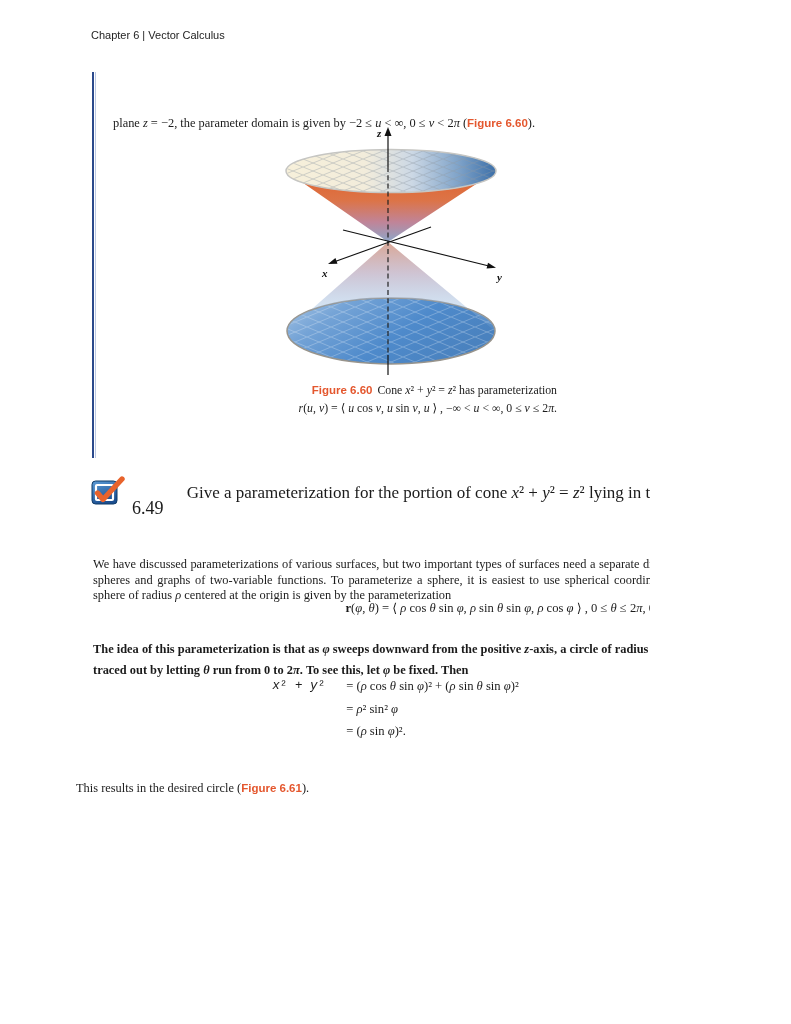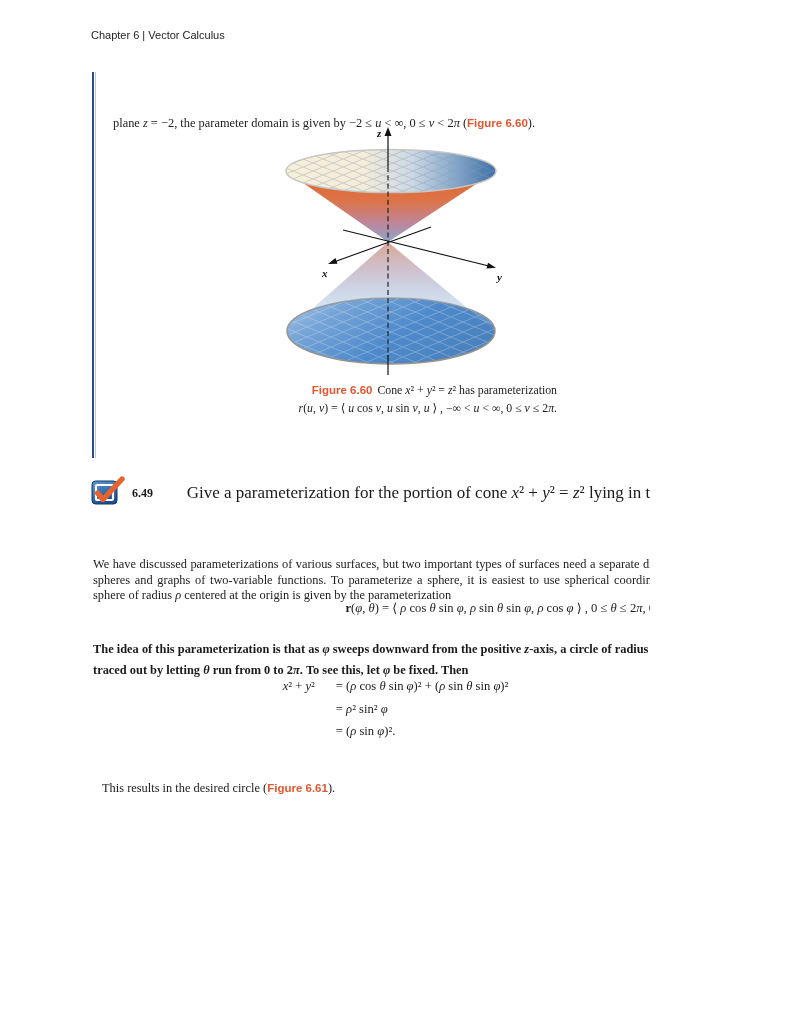--- a/index.html
+++ b/index.html
@@ -24,36 +24,36 @@
 
   .figure { position:absolute; left:283px; top:127px; }
 
   .caption { position:absolute; left:233px; top:381px; width:324px; text-align:right;
              font-size:11.8px; line-height:18px; }
   .cap-label { color:#e4572e; font-weight:bold; font-family:"Liberation Sans",sans-serif;
                font-size:11.5px; margin-right:5px; }
 
   .checkpoint { position:absolute; left:91px; top:476px; width:607px; display:flex; }
   .cp-icon { flex:none; width:34px; height:30px; }
-  .cp-number { font-weight:bold; font-size:12px; margin:10px 0 0 7px; }
+  .cp-number { font-weight:normal; font-size:18px; margin:22px 0 0 7px; }
   .cp-text { margin:7px 0 0 14px; font-size:17px;text-align:right; }
 
   .para { position:absolute; left:93px; width:605px; text-align:justify; font-size:12.4px; }
   #para1 { top:545px; line-height:15.4px; }
   #para2 { top:627px; line-height:21px;font-weight:bold; }
 
   .equation1 { position:absolute; left:93px; top:600px; width:605px; text-align:right;
                font-size:12.6px; }
 
   .derivation { position:absolute; left:93px; top:675px; width:605px; display:flex;
                 justify-content:center; font-size:12.6px; }
-  .deriv-lhs { margin-right:21px; line-height:22.5px; }
+  .deriv-lhs { margin-right:21px; line-height:22.5px;font-family:Liberation Mono, monospace; }
   .deriv-lines div { line-height:22.5px; }
 
-  .closing { position:absolute; left:102px; top:769px; font-size:12.4px; }
+  .closing { position:absolute; left:76px; top:769px; font-size:12.4px; }
 
   .axis-label { font-family:"Liberation Serif",serif; font-style:italic;
                 font-weight:600; font-size:11px; fill:#111; }
 </style>
 </head>
 <body>
 
 <div class="page">
 
   <div class="hdr">

